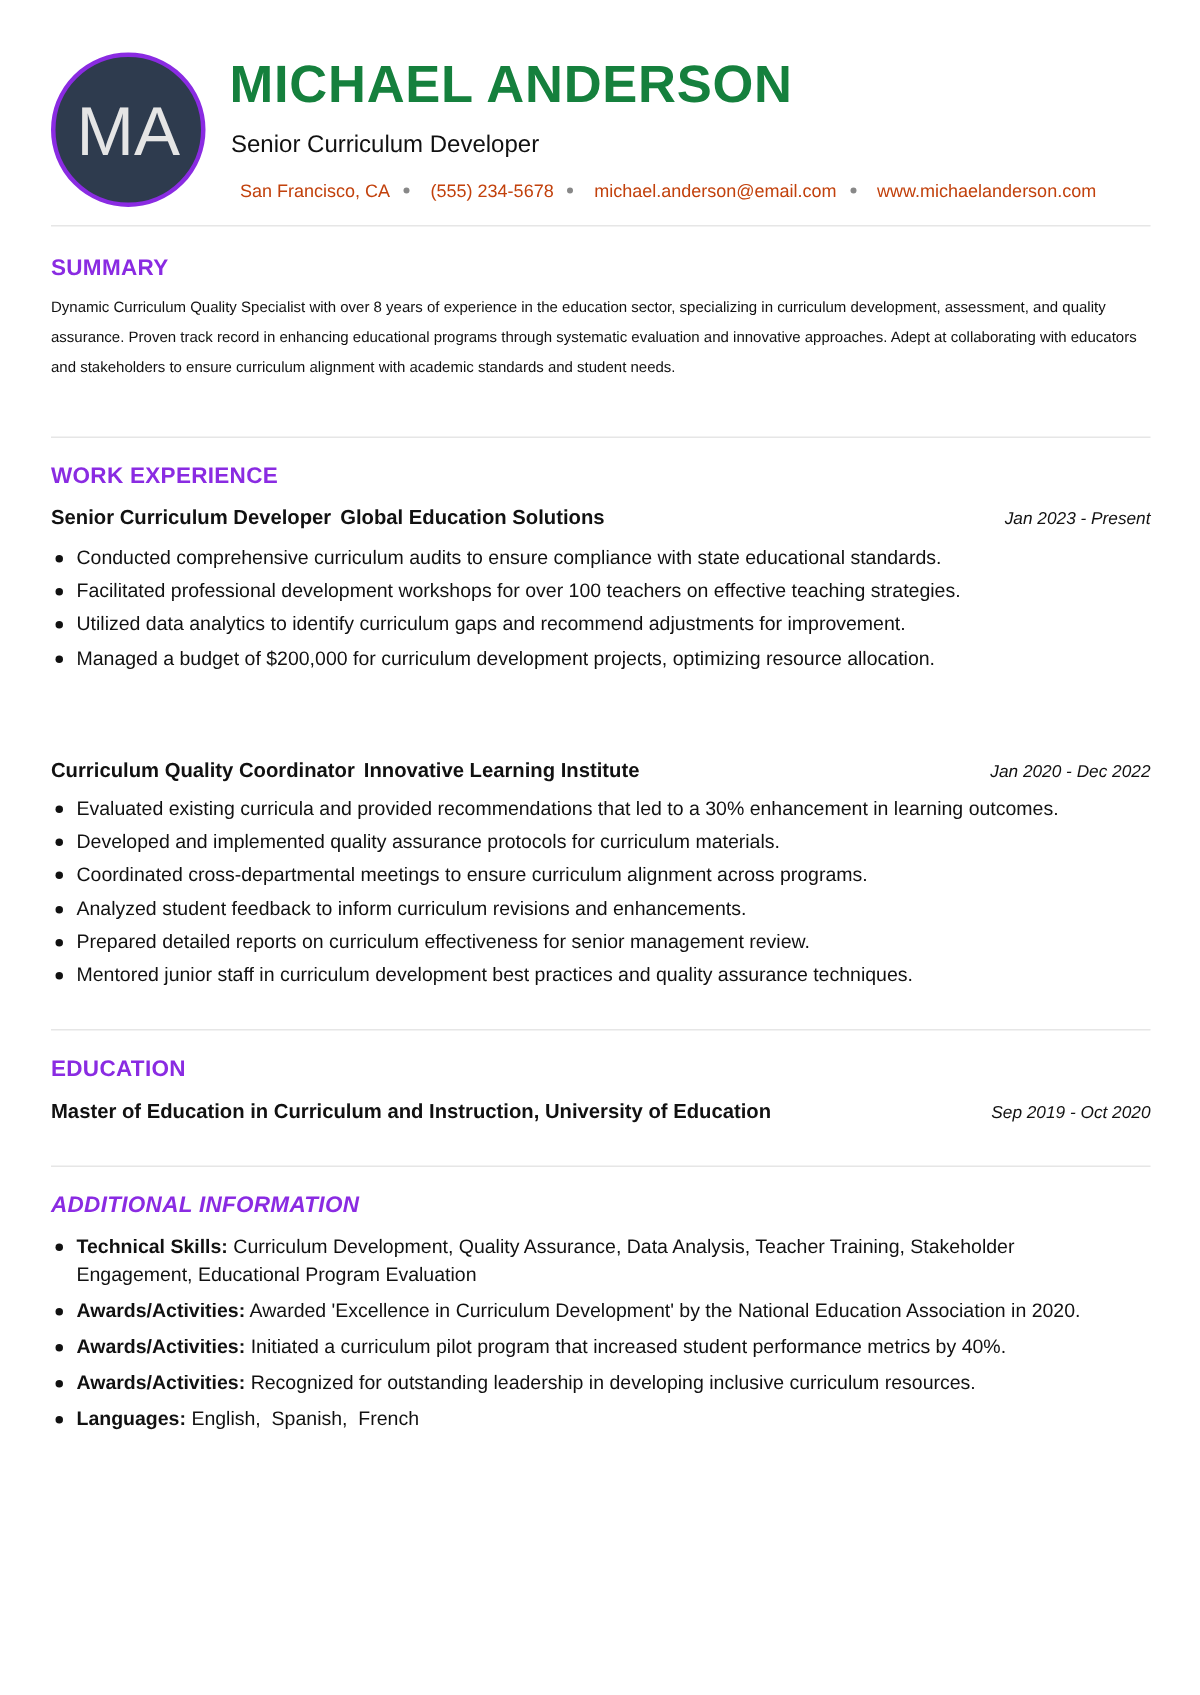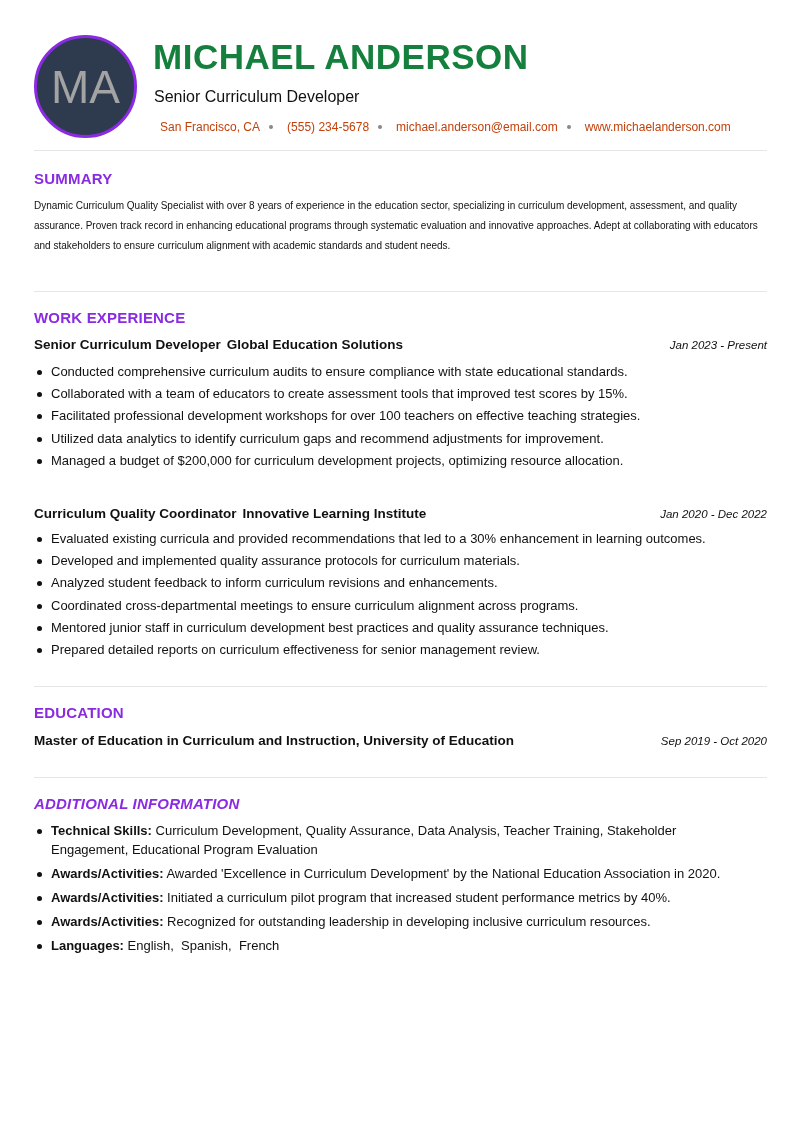--- a/index.html
+++ b/index.html
@@ -12,21 +12,21 @@
     }
     .page { position: absolute; left: 0; top: 0; width: 800px; height: 1130px; }
 
     
     .avatar {
       position: absolute; left: 34px; top: 35px;
       width: 103px; height: 103px; border-radius: 50%;
       background: #2e3b4e;
       border: 3px solid #8a2be2;
       display: flex; align-items: center; justify-content: center;
-      color: #a3a3a3; font-size: 46px; font-weight: 400;
+      color: #e5e5e5; font-size: 46px; font-weight: 400;
       letter-spacing: 0px;
     }
     .name {
       position: absolute; left: 153px; top: 37px;
       font-size: 35px; font-weight: 700; color: #15803d;
       letter-spacing: 0.5px;
     }
     .title {
       position: absolute; left: 154px; top: 88px;
       font-size: 16px; color: #111111;
@@ -109,39 +109,38 @@
   <div class="section-title" style="top:309px;">WORK EXPERIENCE</div>
 
   <div class="job-head" style="top:337px;">
     <div class="role">
       <span>Senior Curriculum Developer</span><span class="company">Global Education Solutions</span>
     </div>
     <span class="date">Jan 2023 - Present</span>
   </div>
   <ul class="bullets" style="top:361px;">
     <li>Conducted comprehensive curriculum audits to ensure compliance with state educational standards.</li>
-    <li>Collaborated with a team of educators to create assessment tools that improved test scores by 15%.</li>
     <li>Facilitated professional development workshops for over 100 teachers on effective teaching strategies.</li>
     <li>Utilized data analytics to identify curriculum gaps and recommend adjustments for improvement.</li>
     <li>Managed a budget of $200,000 for curriculum development projects, optimizing resource allocation.</li>
   </ul>
 
   <div class="job-head" style="top:506px;">
     <div class="role">
       <span>Curriculum Quality Coordinator</span><span class="company">Innovative Learning Institute</span>
     </div>
     <span class="date">Jan 2020 - Dec 2022</span>
   </div>
   <ul class="bullets" style="top:528px;">
     <li>Evaluated existing curricula and provided recommendations that led to a 30% enhancement in learning outcomes.</li>
     <li>Developed and implemented quality assurance protocols for curriculum materials.</li>
+    <li>Coordinated cross-departmental meetings to ensure curriculum alignment across programs.</li>
     <li>Analyzed student feedback to inform curriculum revisions and enhancements.</li>
-    <li>Coordinated cross-departmental meetings to ensure curriculum alignment across programs.</li>
+    <li>Prepared detailed reports on curriculum effectiveness for senior management review.</li>
     <li>Mentored junior staff in curriculum development best practices and quality assurance techniques.</li>
-    <li>Prepared detailed reports on curriculum effectiveness for senior management review.</li>
   </ul>
 
   <div class="hr" style="top:686px;"></div>
 
   <div class="section-title" style="top:704px;">EDUCATION</div>
   <div class="job-head" style="top:733px;">
     <span class="role">Master of Education in Curriculum and Instruction, University of Education</span>
     <span class="date">Sep 2019 - Oct 2020</span>
   </div>
 

